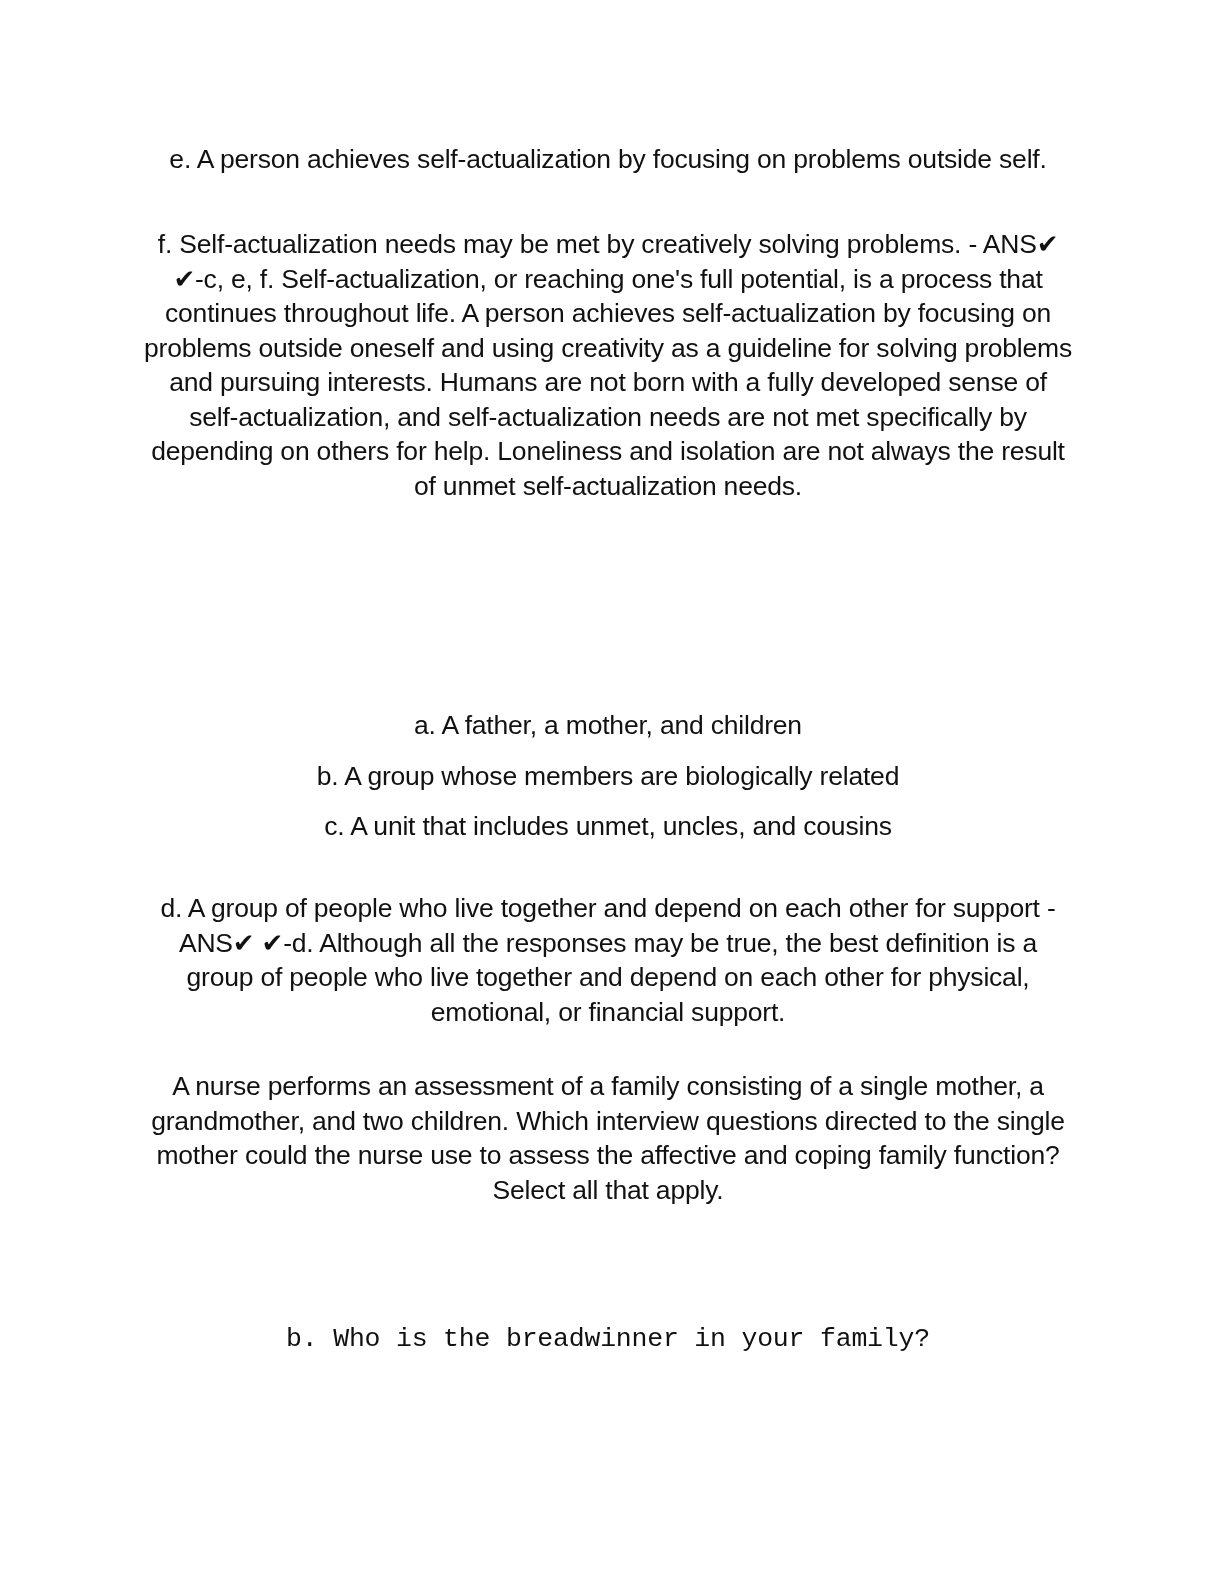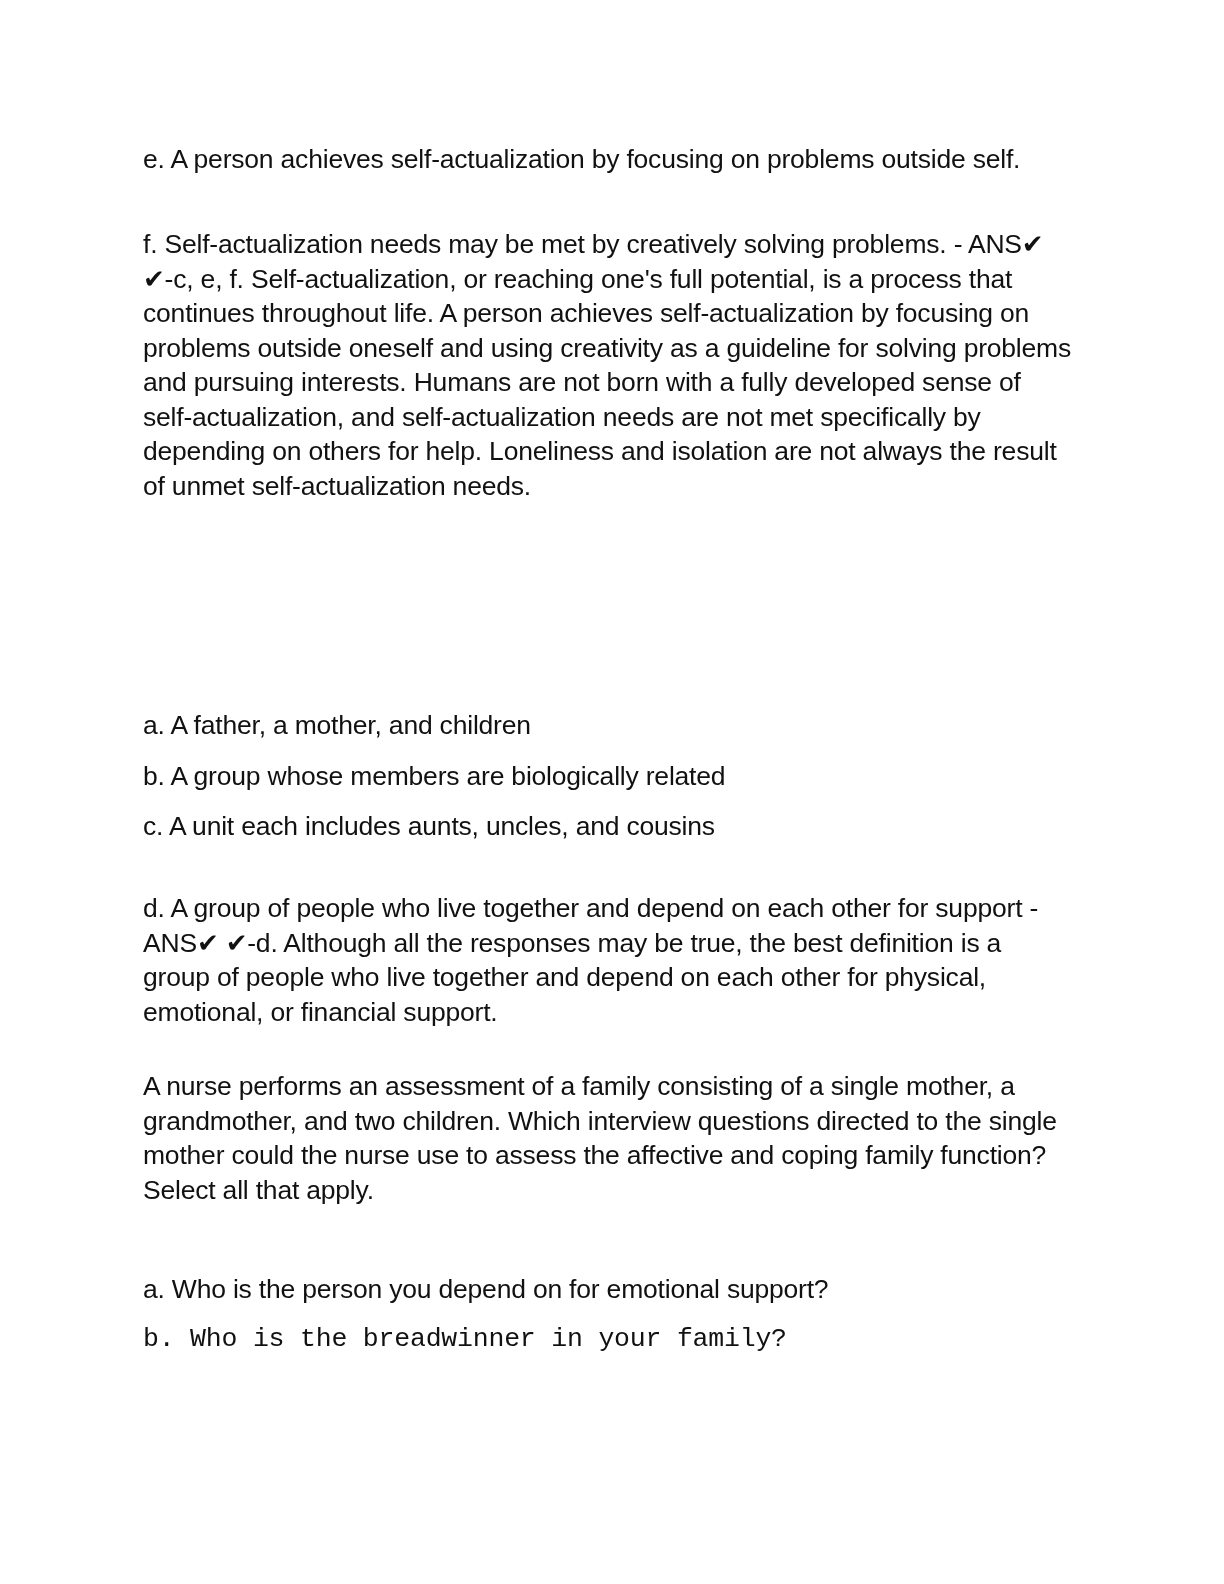--- a/index.html
+++ b/index.html
@@ -1,36 +1,35 @@
 <!DOCTYPE html>
 <html><head>
 <meta charset="utf-8">
 <style>
   html, body { margin: 0; padding: 0; background: #ffffff; }
   body { width: 1224px; height: 1584px; position: relative; overflow: hidden;
          font-family: "Liberation Sans", sans-serif; color: #111111; }
-  .page { position: absolute; left: 0; top: 0; width: 1224px; height: 1584px; }
+  .page { position: absolute; left: 0; top: 0; width: 1224px; height: 1584px; text-align: center; }
   .para { position: absolute; left: 143px; width: 930px; font-size: 26.5px;
           line-height: 34.5px; margin: 0; letter-spacing: -0.2px; }
   .check { font-family: "DejaVu Sans", sans-serif; font-size: 26px; }
 </style>
 </head>
 <body>
 
 <div class="page">
 
   <p class="para" style="top:142px;">e. A person achieves self-actualization by focusing on problems outside self.</p>
 
   <p class="para" style="top:227px;"><span>f. Self-actualization needs may be met by creatively solving problems. - ANS</span><span class="check">✔</span> <span class="check">✔</span><span>-c, e, f. Self-actualization, or reaching one's full potential, is a process that continues throughout life. A person achieves self-actualization by focusing on problems outside oneself and using creativity as a guideline for solving problems and pursuing interests. Humans are not born with a fully developed sense of self-actualization, and self-actualization needs are not met specifically by depending on others for help. Loneliness and isolation are not always the result of unmet self-actualization needs.</span></p>
 
 
   <p class="para" style="top:708px;">a. A father, a mother, and children</p>
   <p class="para" style="top:759px;">b. A group whose members are biologically related</p>
-  <p class="para" style="top:809px;">c. A unit each includes aunts, uncles, and cousins</p>
+  <p class="para" style="top:809px;">c. A unit that includes unmet, uncles, and cousins</p>
 
   <p class="para" style="top:859px;margin-top:32px;"><span>d. A group of people who live together and depend on each other for support - ANS</span><span class="check">✔</span> <span class="check">✔</span><span>-d. Although all the responses may be true, the best definition is a group of people who live together and depend on each other for physical, emotional, or financial support.</span></p>
 
   <p class="para" style="top:1069px;">A nurse performs an assessment of a family consisting of a single mother, a grandmother, and two children. Which interview questions directed to the single mother could the nurse use to assess the affective and coping family function? Select all that apply.</p>
 
-  <p class="para" style="top:1272px;">a. Who is the person you depend on for emotional support?</p>
   <p class="para" style="top:1322px;font-family:Liberation Mono, monospace;">b. Who is the breadwinner in your family?</p>
 
 </div>
 
 </body></html>

